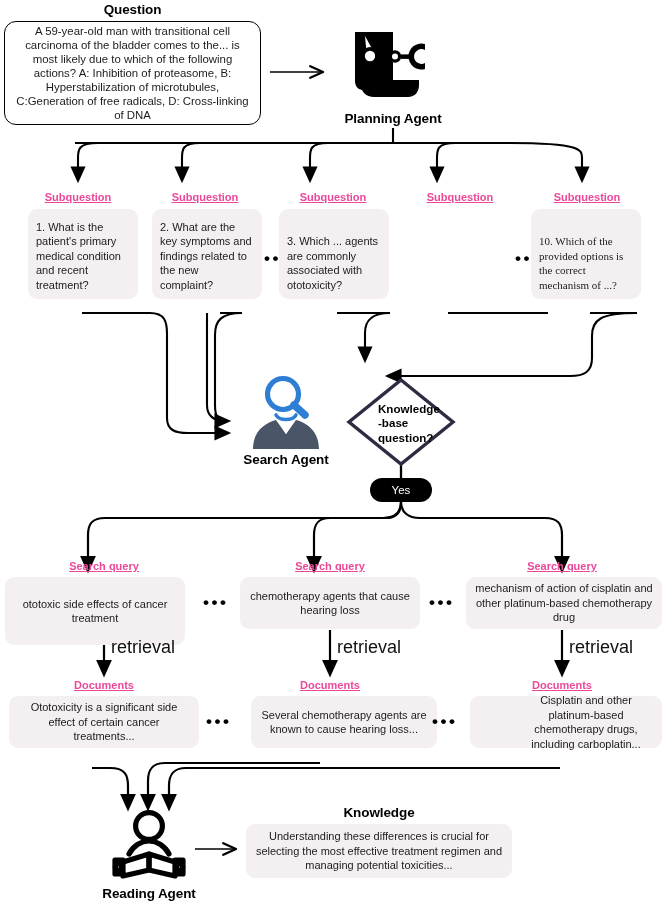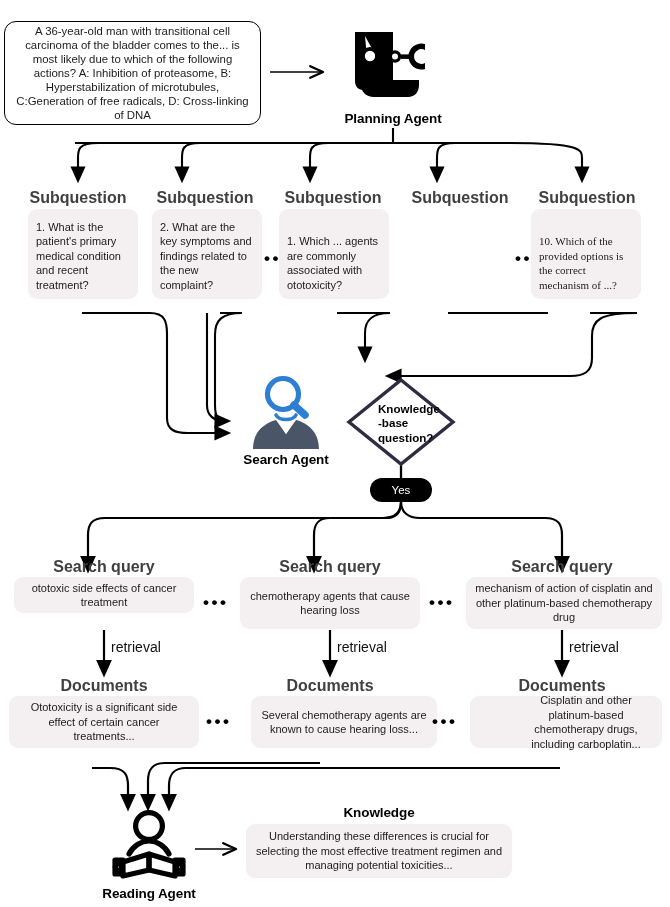--- a/index.html
+++ b/index.html
@@ -36,24 +36,25 @@
   .title {
     font-weight: bold;
     font-size: 13.5px;
     text-align: center;
     color: #000;
     line-height: 16px;
     letter-spacing: -0.1px;
   }
   .title-sm {
     font-weight: bold;
-    font-size: 16px;
+    font-size: 11px;
     text-align: center;
-    color: #404040;
+    color: #ec4899;
     line-height: 15px;
+    text-decoration: underline;
   }
   
   #question-box {
     left: 4px;
     top: 21px;
     width: 257px;
     height: 104px;
     border: 1.6px solid #000;
     border-radius: 12px;
     background: #fff;
@@ -112,21 +113,21 @@
     border-radius: 13px;
     color: #fff;
     font-size: 11.5px;
     display: flex;
     align-items: center;
     justify-content: center;
   }
   
   .edge-label {
     position: absolute;
-    font-size: 14px;
+    font-size: 18px;
     color: #111;
     line-height: 14px;
   }
   svg { display: block; }
 </style>
 </head>
 <body>
 
 <div class="stage">
 
@@ -194,22 +195,23 @@
       <path d="M92,768 L110,768 C125,768 128,775 128,786 L128,806" marker-end="url(#ahBig)"></path>
       <path d="M320,763 L165,763 C152,763 148,770 148,781 L148,806" marker-end="url(#ahBig)"></path>
       <path d="M560,768 L186,768 C173,768 169,775 169,786 L169,806" marker-end="url(#ahBig)"></path>
     </g>
 
     <g>
       <line x1="195" y1="849" x2="236" y2="849" stroke="#000" stroke-width="1.7" marker-end="url(#ahOpen)"></line>
     </g>
   </svg>
 
+  <div class="node title" style="left:4px;top:2px;width:257px;">Question</div>
   <div class="node" id="question-box">
-    <div class="txt">A 36-year-old man with transitional cell carcinoma of the bladder comes to the... is most likely due to which of the following actions? A: Inhibition of proteasome, B: Hyperstabilization of microtubules, C:Generation of free radicals, D: Cross-linking of DNA</div>
+    <div class="txt">A 59-year-old man with transitional cell carcinoma of the bladder comes to the... is most likely due to which of the following actions? A: Inhibition of proteasome, B: Hyperstabilization of microtubules, C:Generation of free radicals, D: Cross-linking of DNA</div>
   </div>
 
   <div class="node" style="left:345px;top:26px;width:96px;height:82px;">
     <svg width="96" height="82" viewBox="0 0 96 82">
       <g fill="#000">
 
         <path d="M10,6 L48,6 L48,64 L18,64 C13,64 10,60 10,55 Z"></path>
 
         <path d="M16,58 C16,66 21,71 29,71 L63,71 C70,71 74,66 74,59 L74,54 L30,54 C24,54 20,57 16,58 Z"></path>
 
@@ -239,21 +241,21 @@
 
   <div class="node title-sm sq-title" style="left:146px;top:190px;">Subquestion</div>
   <div class="node softbox sq-box" style="left:152px;top:209px;">
     <div class="txt l">2. What are the key symptoms and findings related to the new complaint?</div>
   </div>
 
   <div class="node dots" style="left:264px;top:250px;">•••</div>
 
   <div class="node title-sm sq-title" style="left:274px;top:190px;">Subquestion</div>
   <div class="node softbox sq-box" style="left:279px;top:209px;">
-    <div class="txt l">1. Which ... agents are commonly associated with ototoxicity?</div>
+    <div class="txt l">3. Which ... agents are commonly associated with ototoxicity?</div>
   </div>
 
   <div class="node title-sm sq-title" style="left:401px;top:190px;">Subquestion</div>
 
   <div class="node dots" style="left:515px;top:250px;">•••</div>
 
   <div class="node title-sm sq-title" style="left:528px;top:190px;">Subquestion</div>
   <div class="node softbox sq-box" style="left:531px;top:209px;font-family:Liberation Serif, serif;">
     <div class="txt l">10. Which of the provided options is the correct mechanism of ...?</div>
   </div>
@@ -284,21 +286,21 @@
       <div>-base</div>
       <div>question?</div>
     </div>
   </div>
 
   <div class="node" id="yes-pill">
     <span>Yes</span>
   </div>
 
   <div class="node title-sm" style="left:34px;top:559px;width:140px;">Search query</div>
-  <div class="node softbox center" style="left:14px;top:577px;width:180px;height:36px;">
+  <div class="node softbox center" style="left:5px;top:577px;width:180px;height:68px;">
     <div class="txt c">ototoxic side effects of cancer treatment</div>
   </div>
 
   <div class="node dots" style="left:203px;top:594px;">•••</div>
 
   <div class="node title-sm" style="left:260px;top:559px;width:140px;">Search query</div>
   <div class="node softbox center" style="left:240px;top:577px;width:180px;height:52px;">
     <div class="txt c">chemotherapy agents that cause hearing loss</div>
   </div>
 

